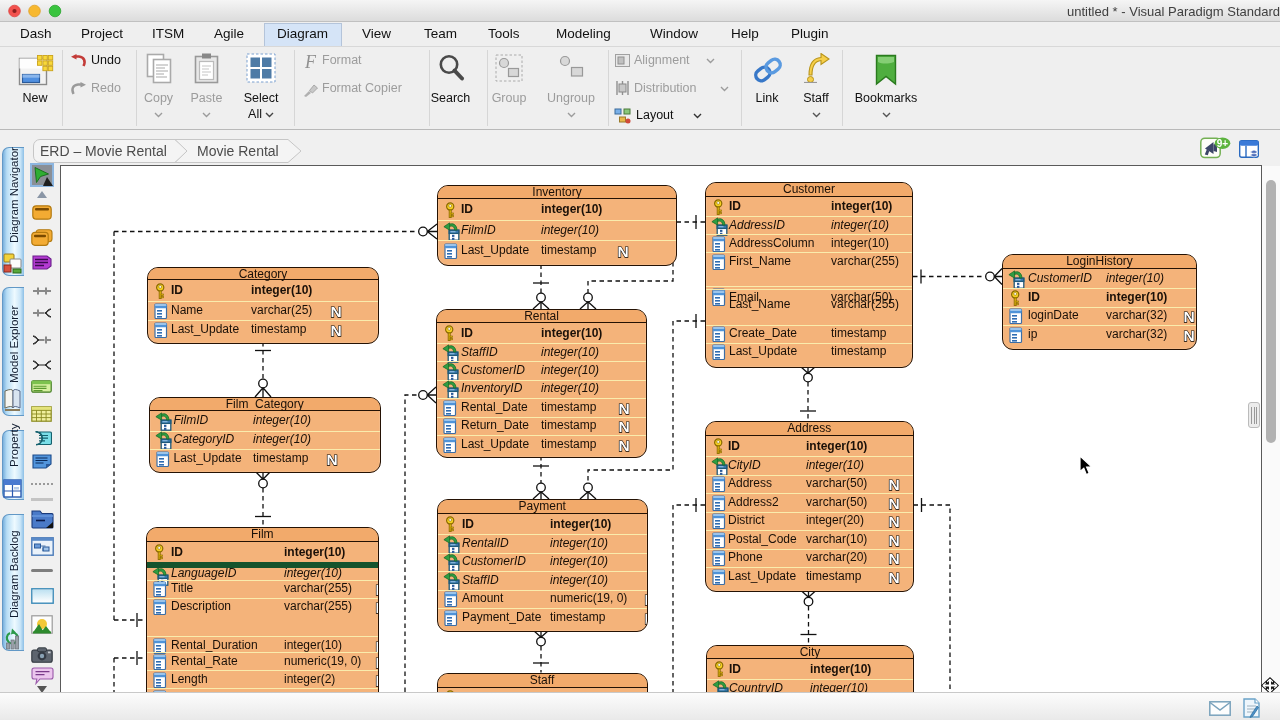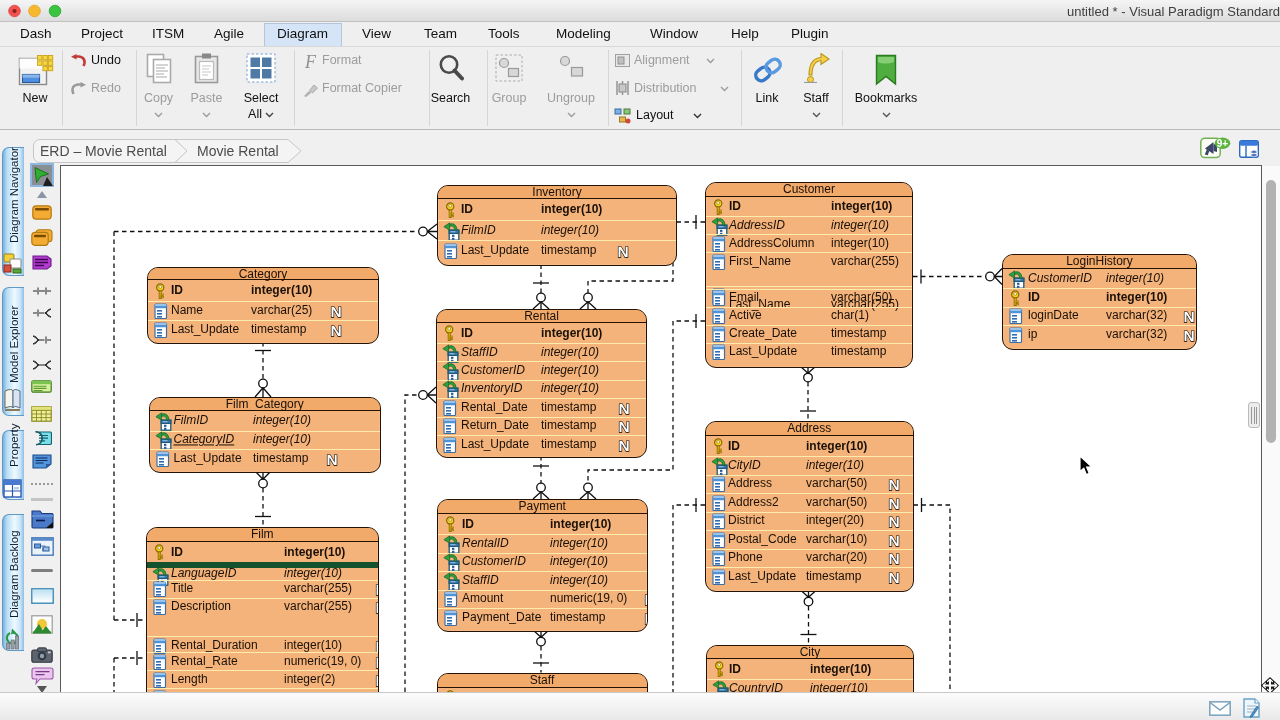--- a/index.html
+++ b/index.html
@@ -371,32 +371,20 @@
 <rect x="1" y="1" width="11.5" height="14.5" rx="1" fill="#fff" stroke="#3c6ea5" stroke-width="1.2"></rect>
 <rect x="1" y="1" width="11.5" height="4.2" rx="1" fill="#4f93d8"></rect>
 <rect x="1" y="1" width="11.5" height="2" rx="1" fill="#9cc4ea"></rect>
 <rect x="3" y="7" width="5" height="1.6" fill="#2f6db3"></rect>
 <rect x="3" y="10" width="5" height="1.6" fill="#2f6db3"></rect>
 <rect x="3" y="13" width="5" height="1.6" fill="#2f6db3"></rect>
 </svg>
 <span class="nm" style="left:23px;">Email</span>
 <span class="nm" style="left:125px;">varchar(50)</span>
 </div>
-<div class="row" style="top:123.6px;height:18.1px;border-top:1px solid #faecac;">
-<svg width="14" height="17" viewBox="0 0 14 17" style="position:absolute;left:6px;top:0.5500000000000007px">
-<rect x="1" y="1" width="11.5" height="14.5" rx="1" fill="#fff" stroke="#3c6ea5" stroke-width="1.2"></rect>
-<rect x="1" y="1" width="11.5" height="4.2" rx="1" fill="#4f93d8"></rect>
-<rect x="1" y="1" width="11.5" height="2" rx="1" fill="#9cc4ea"></rect>
-<rect x="3" y="7" width="5" height="1.6" fill="#2f6db3"></rect>
-<rect x="3" y="10" width="5" height="1.6" fill="#2f6db3"></rect>
-<rect x="3" y="13" width="5" height="1.6" fill="#2f6db3"></rect>
-</svg>
-<span class="nm" style="left:23px;">Active</span>
-<span class="nm" style="left:125px;">char(1)</span>
-</div>
 <div class="row" style="top:141.7px;height:18.1px;border-top:1px solid #faecac;">
 <svg width="14" height="17" viewBox="0 0 14 17" style="position:absolute;left:6px;top:0.5500000000000007px">
 <rect x="1" y="1" width="11.5" height="14.5" rx="1" fill="#fff" stroke="#3c6ea5" stroke-width="1.2"></rect>
 <rect x="1" y="1" width="11.5" height="4.2" rx="1" fill="#4f93d8"></rect>
 <rect x="1" y="1" width="11.5" height="2" rx="1" fill="#9cc4ea"></rect>
 <rect x="3" y="7" width="5" height="1.6" fill="#2f6db3"></rect>
 <rect x="3" y="10" width="5" height="1.6" fill="#2f6db3"></rect>
 <rect x="3" y="13" width="5" height="1.6" fill="#2f6db3"></rect>
 </svg>
 <span class="nm" style="left:23px;">Create_Date</span>
@@ -632,21 +620,21 @@
 <div class="row" style="top:32.5px;height:18.5px;border-top:1px solid #faecac;">
 <svg width="18" height="19" viewBox="0 0 18 19" style="position:absolute;left:5px;top:-0.25px">
 <rect x="6.2" y="8.2" width="9.6" height="10" fill="#fff" stroke="#1f5a7a" stroke-width="1.3"></rect>
 <rect x="6.2" y="8.2" width="9.6" height="3.2" fill="#3a7ab0" stroke="#1f5a7a" stroke-width="1.3"></rect>
 <path d="M7.5,9.8 h5" stroke="#9cc8e8" stroke-width="1.1"></path>
 <rect x="9" y="12.8" width="2.4" height="2.1" fill="#2a5a9a"></rect>
 <rect x="9" y="15.8" width="2.4" height="2.1" fill="#2a5a9a"></rect>
 <path d="M5.9,2.4 C9.6,0.7 13.7,2.3 14,7.9 L11.7,8 C11.3,4.3 8.8,3.3 6.1,4.7 Z" fill="#2f9e42" stroke="#1a6a28" stroke-width="0.8"></path>
 <path d="M0.9,4.7 L6.6,0.9 L6.6,8.1 Z" fill="#2f9e42" stroke="#1a6a28" stroke-width="0.8"></path>
 </svg>
-<span class="nm" style="left:24px;font-style:italic;text-decoration:underline;">CategoryID</span>
+<span class="nm" style="left:24px;font-style:italic;">CategoryID</span>
 <span class="nm" style="left:103.5px;font-style:italic;">integer(10)</span>
 </div>
 <div class="row" style="top:51.0px;height:18.5px;border-top:1px solid #faecac;">
 <svg width="14" height="17" viewBox="0 0 14 17" style="position:absolute;left:6px;top:0.75px">
 <rect x="1" y="1" width="11.5" height="14.5" rx="1" fill="#fff" stroke="#3c6ea5" stroke-width="1.2"></rect>
 <rect x="1" y="1" width="11.5" height="4.2" rx="1" fill="#4f93d8"></rect>
 <rect x="1" y="1" width="11.5" height="2" rx="1" fill="#9cc4ea"></rect>
 <rect x="3" y="7" width="5" height="1.6" fill="#2f6db3"></rect>
 <rect x="3" y="10" width="5" height="1.6" fill="#2f6db3"></rect>
 <rect x="3" y="13" width="5" height="1.6" fill="#2f6db3"></rect>

